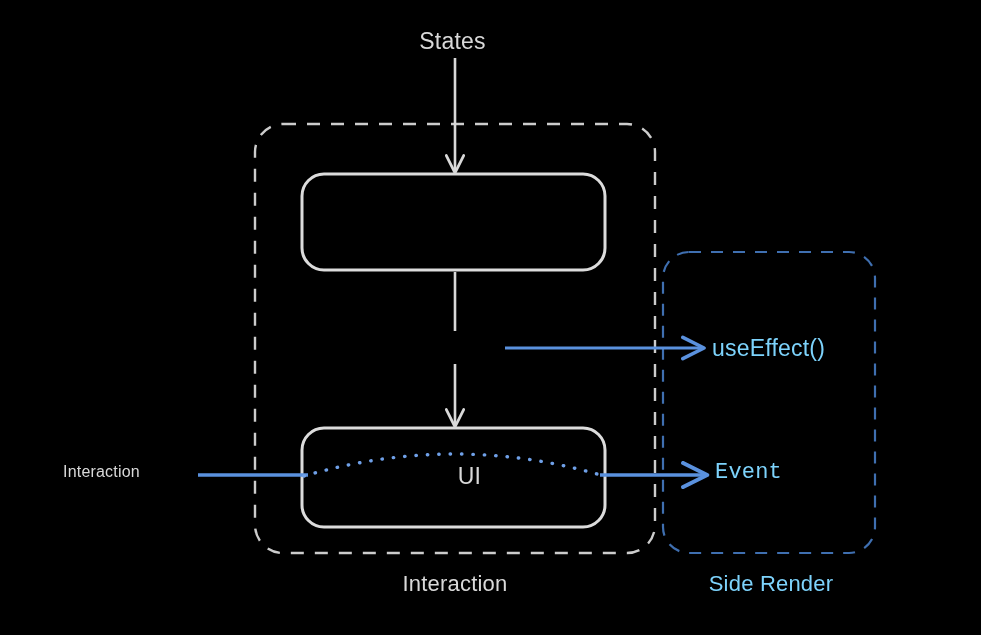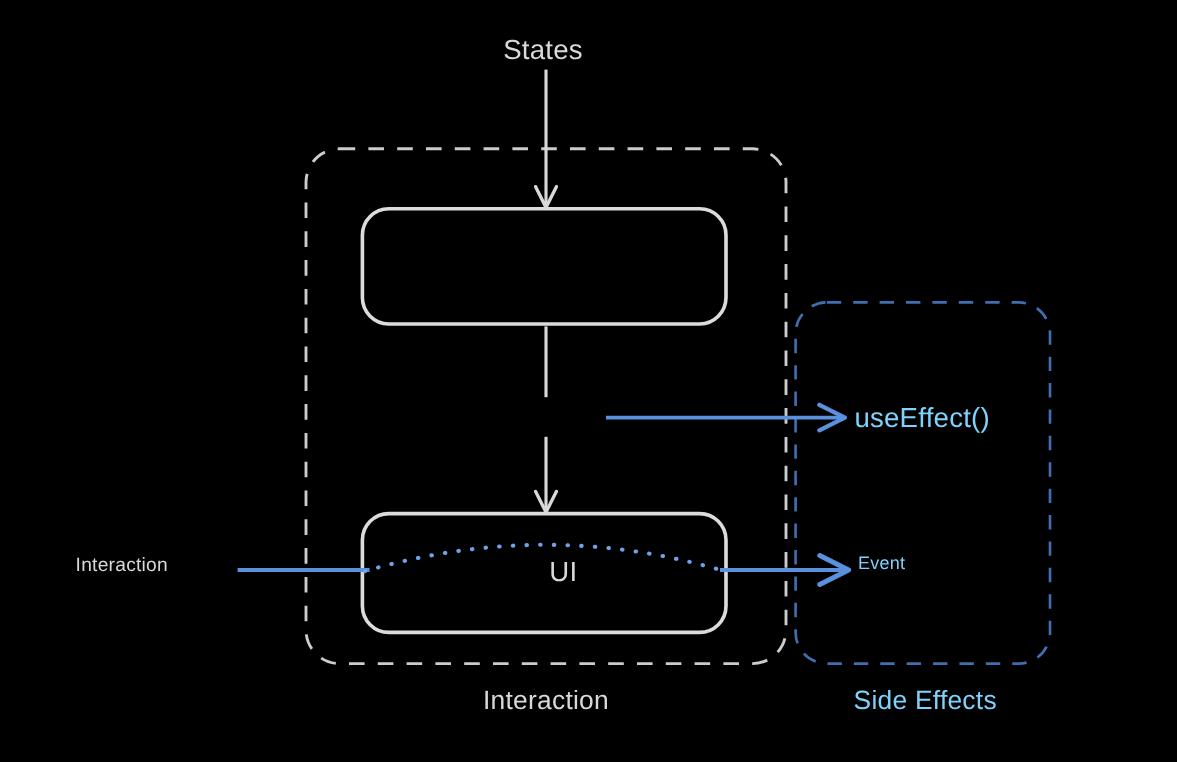--- a/index.html
+++ b/index.html
@@ -31,21 +31,21 @@
   .lbl-white { color: #d9d9d9; }
   .lbl-blue  { color: #7dd3fc; }
 
   
   #label-states      { left: 0;   top: 30px;  width: 905px; text-align: center; font-size: 23px; }
   #label-react       { left: 302px; top: 210px; width: 303px; text-align: center; font-size: 23px; }
   #label-render      { left: 302px; top: 337px; width: 207px; text-align: center; font-size: 23px; }
   #label-ui          { left: 318px; top: 465px; width: 303px; text-align: center; font-size: 23px; }
   #label-interaction { left: 63px;  top: 464px; font-size: 16px; }
   #label-useeffect   { left: 712px; top: 337px; font-size: 23px; }
-  #label-event       { left: 715px; top: 462px; font-size: 15px; }
+  #label-event       { left: 715px; top: 462px; font-size: 22px; font-family: Liberation Mono, monospace; }
   #label-computation { left: 255px; top: 573px; width: 400px; text-align: center; font-size: 22px; }
   #label-sideeffects { left: 660px; top: 573px; width: 222px; text-align: center; font-size: 22px; }
 </style>
 </head>
 <body>
 
 <div id="stage">
 
   <svg class="layer" viewBox="0 0 981 635">
 
@@ -89,15 +89,15 @@
   <div class="lbl lbl-white" id="label-ui">UI</div>
 
   <div class="lbl lbl-white" id="label-interaction">Interaction</div>
 
   <div class="lbl lbl-blue" id="label-useeffect">useEffect()</div>
 
   <div class="lbl lbl-blue" id="label-event">Event</div>
 
   <div class="lbl lbl-white" id="label-computation">Interaction</div>
 
-  <div class="lbl lbl-blue" id="label-sideeffects">Side Effects</div>
+  <div class="lbl lbl-blue" id="label-sideeffects">Side Render</div>
 
 </div>
 
 </body></html>

